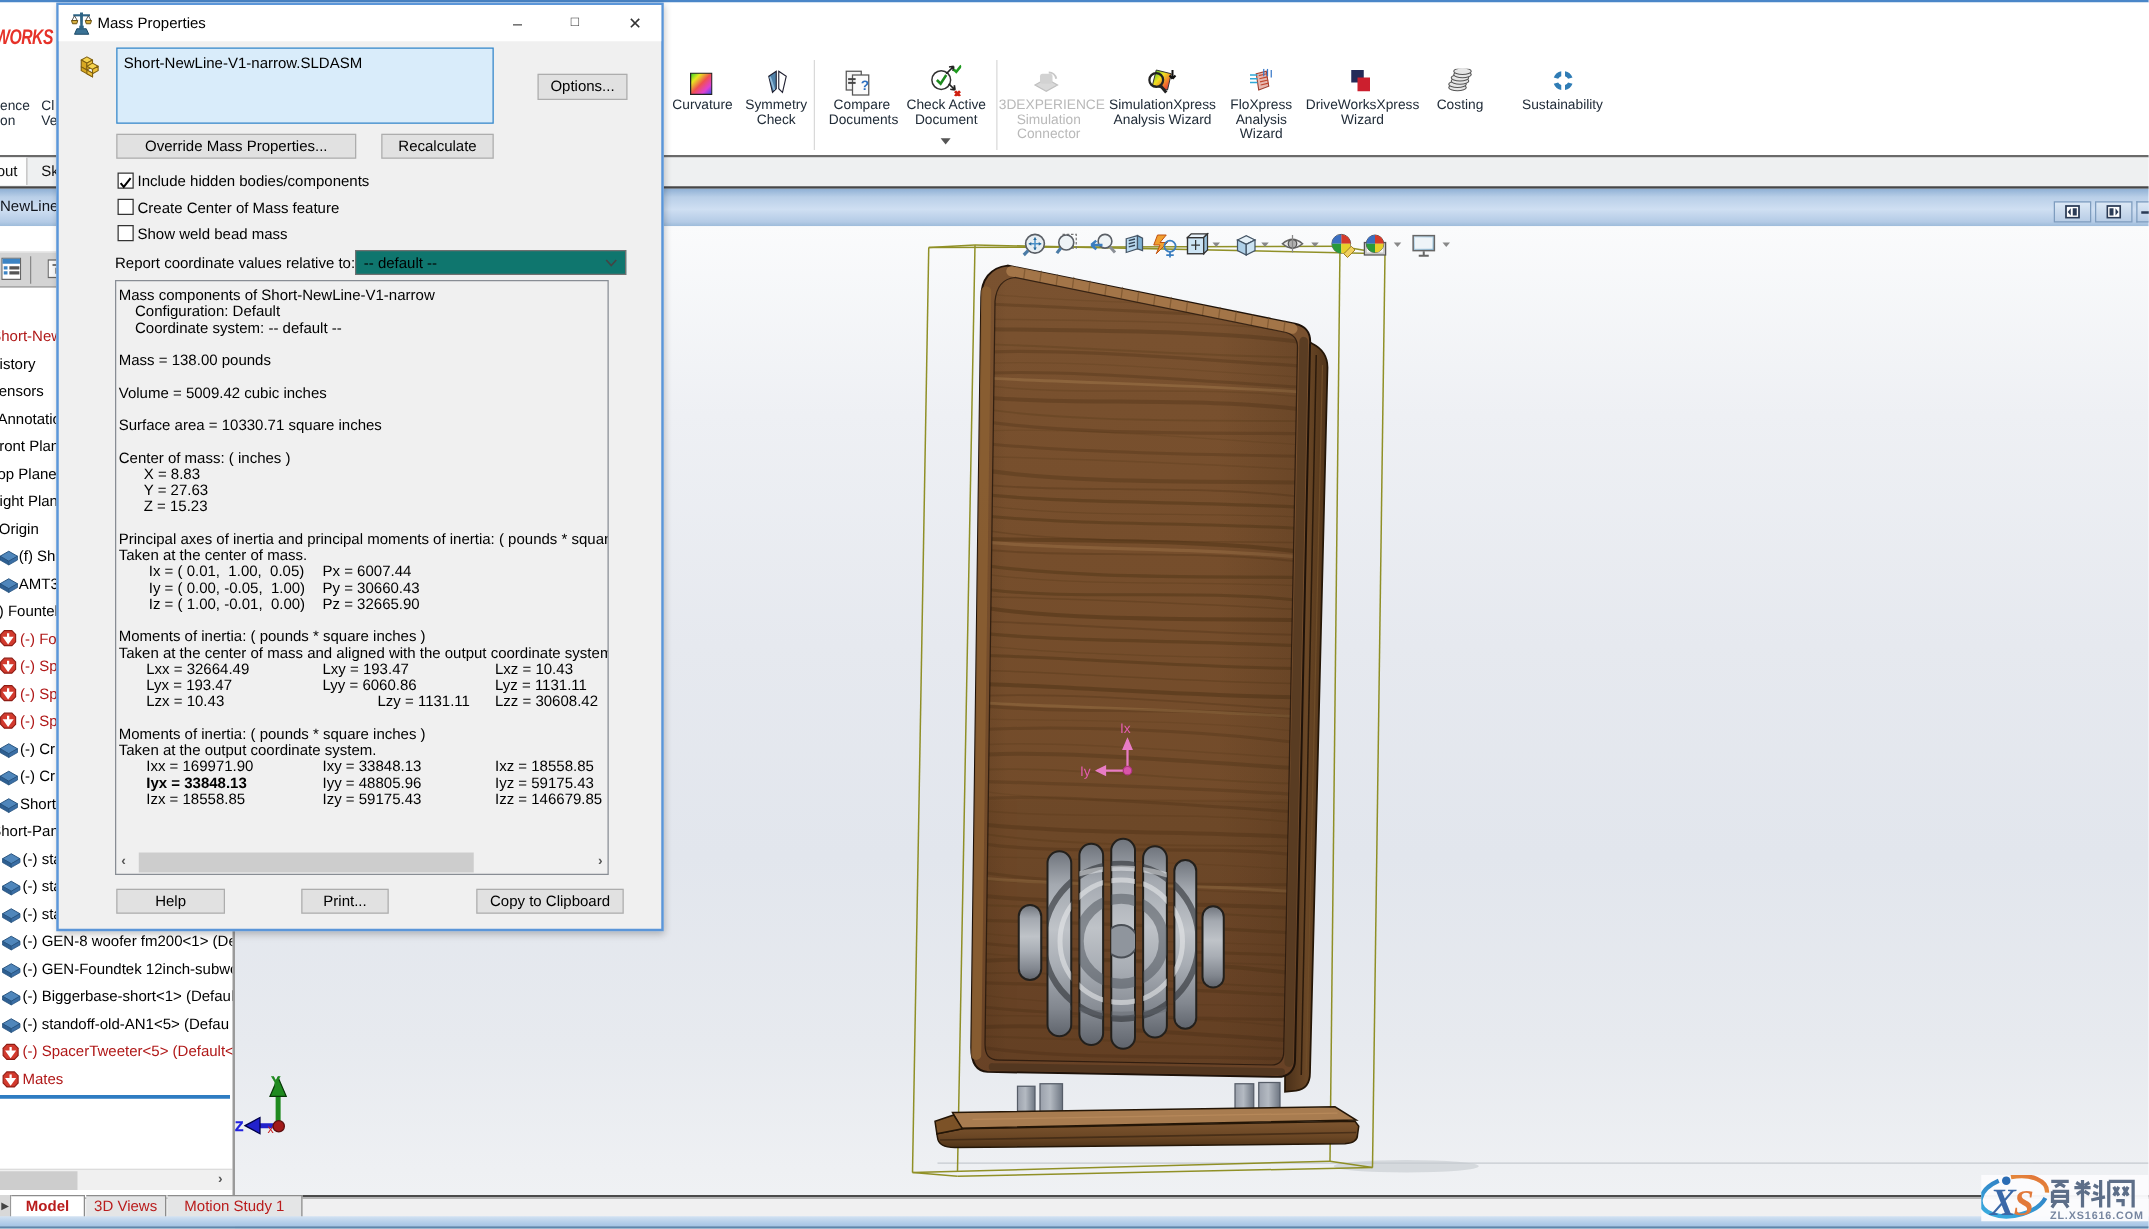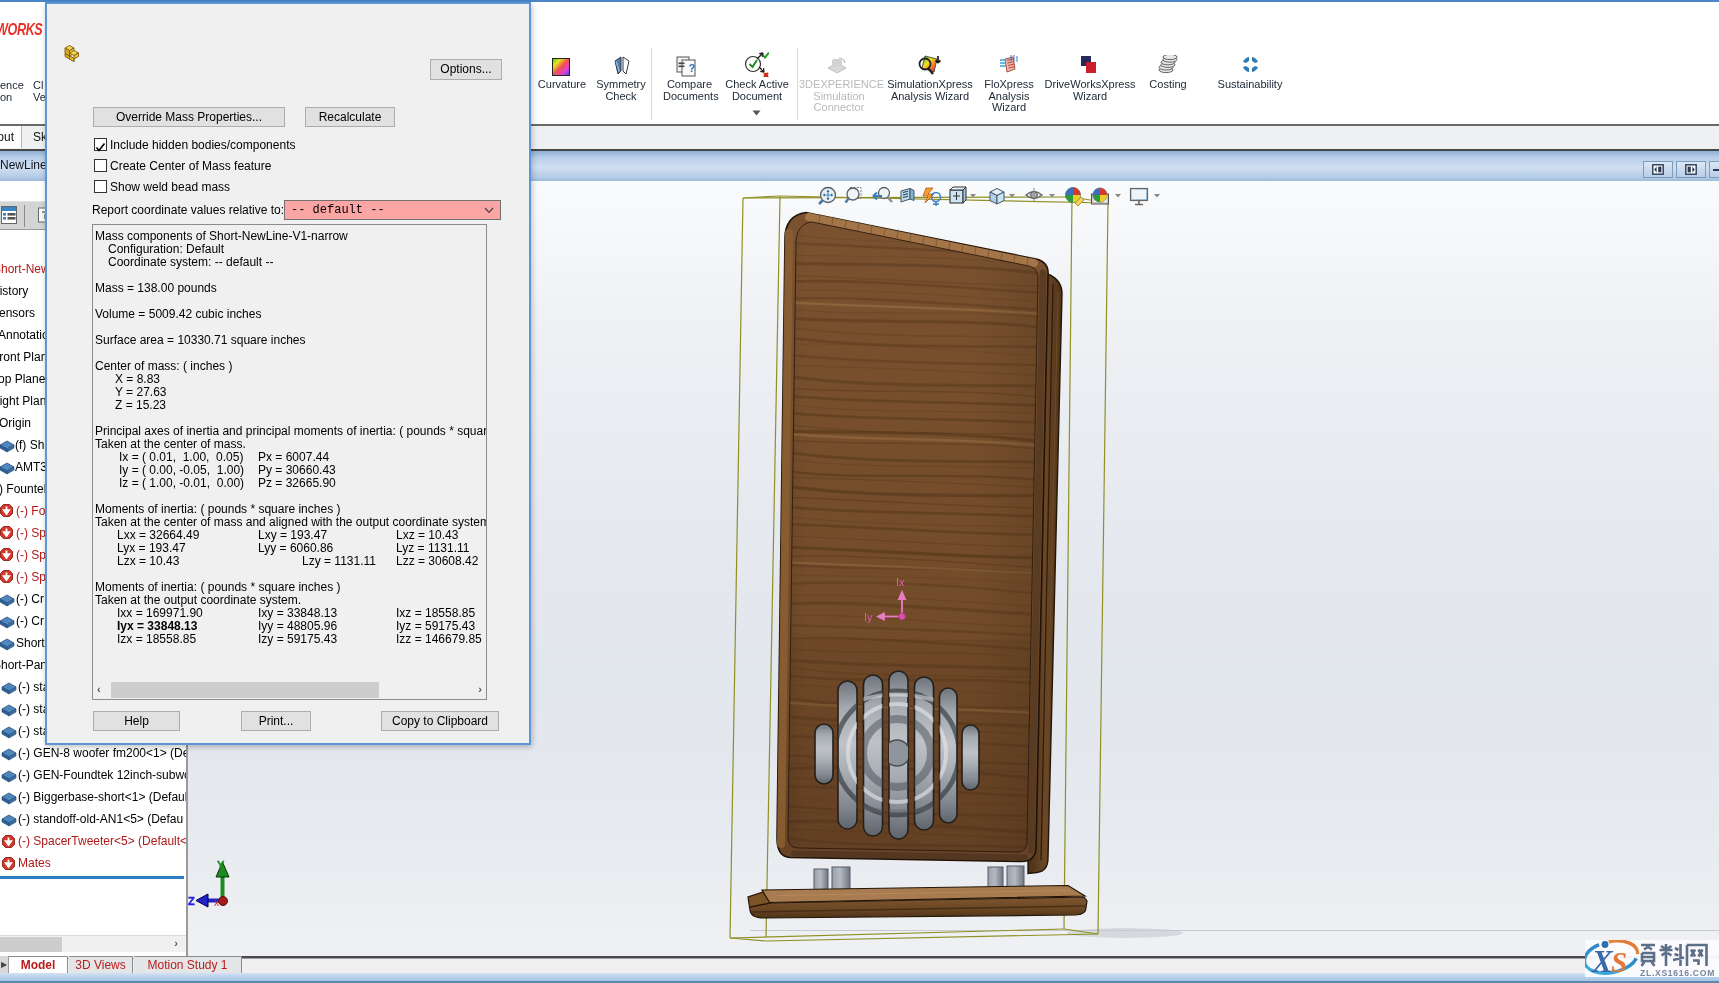--- a/index.html
+++ b/index.html
@@ -39,21 +39,21 @@
   #dlg { left:45px; top:2px; width:486px; height:743px; background:#f0f0f0;
      border:2px solid #5b96d9; box-shadow:1px 2px 6px rgba(0,0,0,0.25); }
   #dlgtitle { position:absolute; left:0; top:0; width:482px; height:29px; background:#ffffff; }
   #dlgtitle .t { position:absolute; left:31px; top:7px; font-size:12px; color:#000; }
   .winbtn { position:absolute; top:0px; width:34px; height:29px; font-size:13px; color:#333; text-align:center; line-height:29px; }
   .dbtn { position:absolute; background:#e1e1e1; border:1px solid #adadad; font-size:12px; color:#000; text-align:center; }
   .cb { position:absolute; width:13px; height:13px; background:#fff; border:1px solid #333; }
   .dlab { position:absolute; font-size:12px; color:#000; white-space:nowrap; }
   #fnbox { position:absolute; left:46px; top:34px; width:302px; height:61px; background:#d9ecfa; border:1px solid #3485c8; }
   #fnbox .t { position:absolute; left:5px; top:4px; font-size:12px; color:#000; }
-  #combo { position:absolute; left:237px; top:196px; width:217px; height:20px; background:#fca5a5; border:1px solid #707070;font-family:Liberation Mono, monospace; }
+  #combo { position:absolute; left:237px; top:196px; width:217px; height:20px; background:#0f766e; border:1px solid #707070; }
   #combo .t { position:absolute; left:6px; top:2px; font-size:12px; }
   #resbox { position:absolute; left:45px; top:220px; width:395px; height:476px; background:#f0f0f0; border:1px solid #888d94; overflow:hidden; }
   .rrow { position:absolute; left:2px; font-size:12px; white-space:pre; color:#000; }
   .rrow span { position:absolute; white-space:pre; }
   #hscroll { position:absolute; left:1px; top:457px; width:391px; height:16px; background:#f0f0f0; }
   #hscroll .thumb { position:absolute; left:17px; top:0px; width:268px; height:16px; background:#cdcdcd; }
   .sarr { position:absolute; top:1px; font-size:11px; color:#555; font-weight:bold; }
 </style>
 </head>
 <body>
@@ -628,30 +628,49 @@
       <text x="26" y="32" font-family="Liberation Serif" font-style="italic" font-weight="bold" font-size="29" fill="#e2793a">S</text>
       <g stroke="#5d6e88" stroke-width="2.6" fill="none">
         <path d="M56 5 L70 5 M59 9.5 L63 7 L67 9.5 M57 13 L69 13 L69 21 L57 21 L57 13 M57 17 L69 17 M60 21 L56.5 26 M66 21 L69.5 26"></path>
         <path d="M81 4 L81 26 M74.5 10 L87.5 10 M76 6 L80 8.5 M86.5 6 L82.5 8.5 M76.5 15.5 L80 13 M86.5 15.5 L82.5 13 M95.5 4 L95.5 26 M90 8 L93.5 10 M89.5 14 L93.5 15.5 M88 20 L99 17.5"></path>
         <path d="M102 5 L102 26 M102 5 L121.5 5 L121.5 26 M106 9.5 L110 16.5 M110 9.5 L106 16.5 M113.5 9.5 L117.5 16.5 M117.5 9.5 L113.5 16.5 M108 20.5 L113.5 20.5 L113.5 25"></path>
       </g>
       <text x="55" y="35.5" font-size="8.6" font-weight="bold" fill="#7786a0" letter-spacing="0.7">ZL.XS1616.COM</text>
     </svg>
   </div>
   <div class="abs" id="dlg">
+    <div id="dlgtitle">
+      <svg style="position:absolute;left:9px;top:5px" width="18" height="19" viewBox="0 0 18 19">
+        <path d="M8 1 L10.4 1 L10.2 12 L8.2 12 Z" fill="#2d6485"></path>
+        <rect x="2.6" y="2.4" width="13.4" height="1.7" fill="#2d6485"></rect>
+        <path d="M5.5 14 L13 14 L15 18.4 L3.6 18.4 Z" fill="#3a7295" stroke="#1c4a66" stroke-width="0.8"></path>
+        <rect x="7.4" y="11.5" width="3.6" height="3" fill="#2d6485"></rect>
+        <path d="M3.6 3.6 L1.6 7.4 M3.6 3.6 L5.8 7.4" stroke="#444" stroke-width="0.7" fill="none"></path>
+        <path d="M14.7 3.6 L12.6 7.4 M14.7 3.6 L16.8 7.4" stroke="#444" stroke-width="0.7" fill="none"></path>
+        <path d="M1.2 7.4 L6.2 7.4 L5.4 10 L2 10 Z" fill="#d8b040" stroke="#6a5212" stroke-width="0.8"></path>
+        <path d="M12.2 7.4 L17.2 7.4 L16.4 10 L13 10 Z" fill="#d8b040" stroke="#6a5212" stroke-width="0.8"></path>
+      </svg>
+      <div class="t">Mass Properties</div>
+      <div class="winbtn" style="left:350px;">–</div>
+      <div class="winbtn" style="left:396px;font-size:11px;">□</div>
+      <div class="winbtn" style="left:444px;">✕</div>
+    </div>
     <svg style="position:absolute;left:16px;top:37px" width="21" height="22" viewBox="0 0 21 22">
       <g stroke="#806010" stroke-width="0.9" stroke-linejoin="round">
       <path d="M2 7 L6.5 4.5 L11 7 L6.5 9.5 Z" fill="#f6d44e"></path>
       <path d="M2 7 L6.5 9.5 L6.5 15 L2 12.5 Z" fill="#d8a822"></path>
       <path d="M6.5 9.5 L11 7 L11 12.5 L6.5 15 Z" fill="#eec23a"></path>
       <path d="M6.5 12 L11 9.5 L15.5 12 L11 14.5 Z" fill="#f6d44e"></path>
       <path d="M2 12.5 L6.5 15 L11 17.5 L11 20.5 L2 15.5 Z" fill="#d8a822"></path>
       <path d="M11 14.5 L15.5 12 L15.5 15.5 L11 18 L11 20.5 L6.5 18 L6.5 15 L11 17.5 Z" fill="#eec23a"></path>
       </g>
     </svg>
+    <div id="fnbox">
+        <div class="t">Short-NewLine-V1-narrow.SLDASM</div>
+      </div>
     <div class="dbtn" style="left:383px;top:55px;width:72px;height:21px;line-height:19px;">Options...</div>
     <div class="dbtn" style="left:46px;top:103px;width:192px;height:20px;line-height:18px;">Override Mass Properties...</div>
     <div class="dbtn" style="left:258px;top:103px;width:90px;height:20px;line-height:18px;">Recalculate</div>
     <div class="cb" style="left:47px;top:134px;">
       <svg width="11" height="11" viewBox="0 0 11 11">
           <path d="M1.5 5.5 L4 8.5 L9.5 1.5" stroke="#000" stroke-width="1.6" fill="none"></path>
         </svg>
     </div>
     <div class="dlab" style="left:63px;top:134px;">Include hidden bodies/components</div>
     <div class="cb" style="left:47px;top:155px;"></div>

